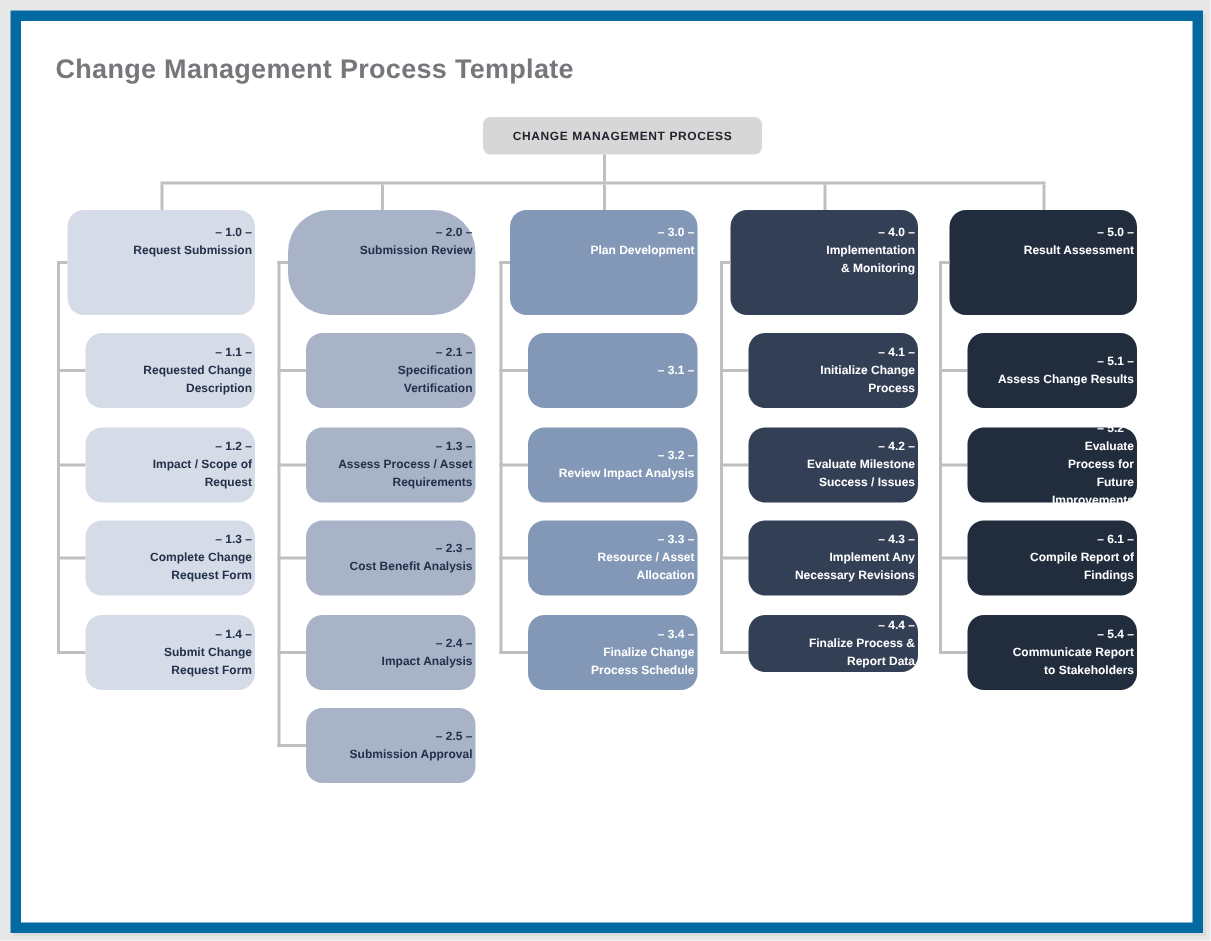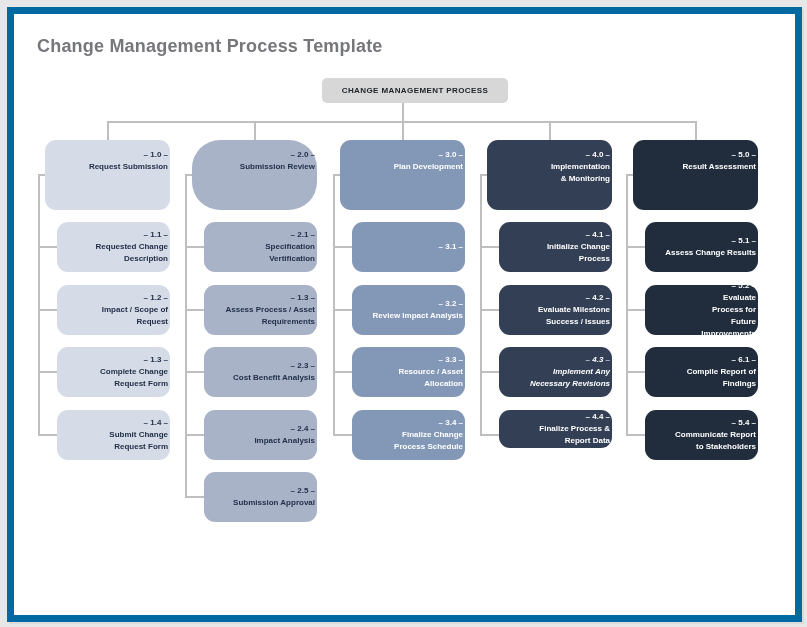--- a/index.html
+++ b/index.html
@@ -154,21 +154,21 @@
         <span class="lbl">Initialize Change
 Process</span>
       </div>
       <div class="line" style="left: 466px; top: 294.5px; width: 19px; height: 2px; background: rgb(191, 191, 191);"></div>
       <div class="node child-node" style="left: 485px; top: 270.5px; width: 113px; height: 50px; background: rgb(51, 63, 84); color: rgb(255, 255, 255);">
         <span class="num">– 4.2 –</span>
         <span class="lbl">Evaluate Milestone
 Success / Issues</span>
       </div>
       <div class="line" style="left: 466px; top: 357px; width: 19px; height: 2px; background: rgb(191, 191, 191);"></div>
-      <div class="node child-node" style="left: 485px; top: 333px; width: 113px; height: 50px; background: rgb(51, 63, 84); color: rgb(255, 255, 255); font-style: italic;">
+      <div class="node child-node" style="left: 485px; top: 333px; width: 113px; height: 50px; background: rgb(51, 63, 84); color: rgb(255, 255, 255);">
         <span class="num">– 4.3 –</span>
         <span class="lbl">Implement Any
 Necessary Revisions</span>
       </div>
       <div class="line" style="left: 466px; top: 419.5px; width: 19px; height: 2px; background: rgb(191, 191, 191);"></div>
       <div class="node child-node" style="left: 485px; top: 395.5px; width: 113px; height: 38px; background: rgb(51, 63, 84); color: rgb(255, 255, 255);">
         <span class="num">– 4.4 –</span>
         <span class="lbl">Finalize Process &amp;
 Report Data</span>
       </div>

